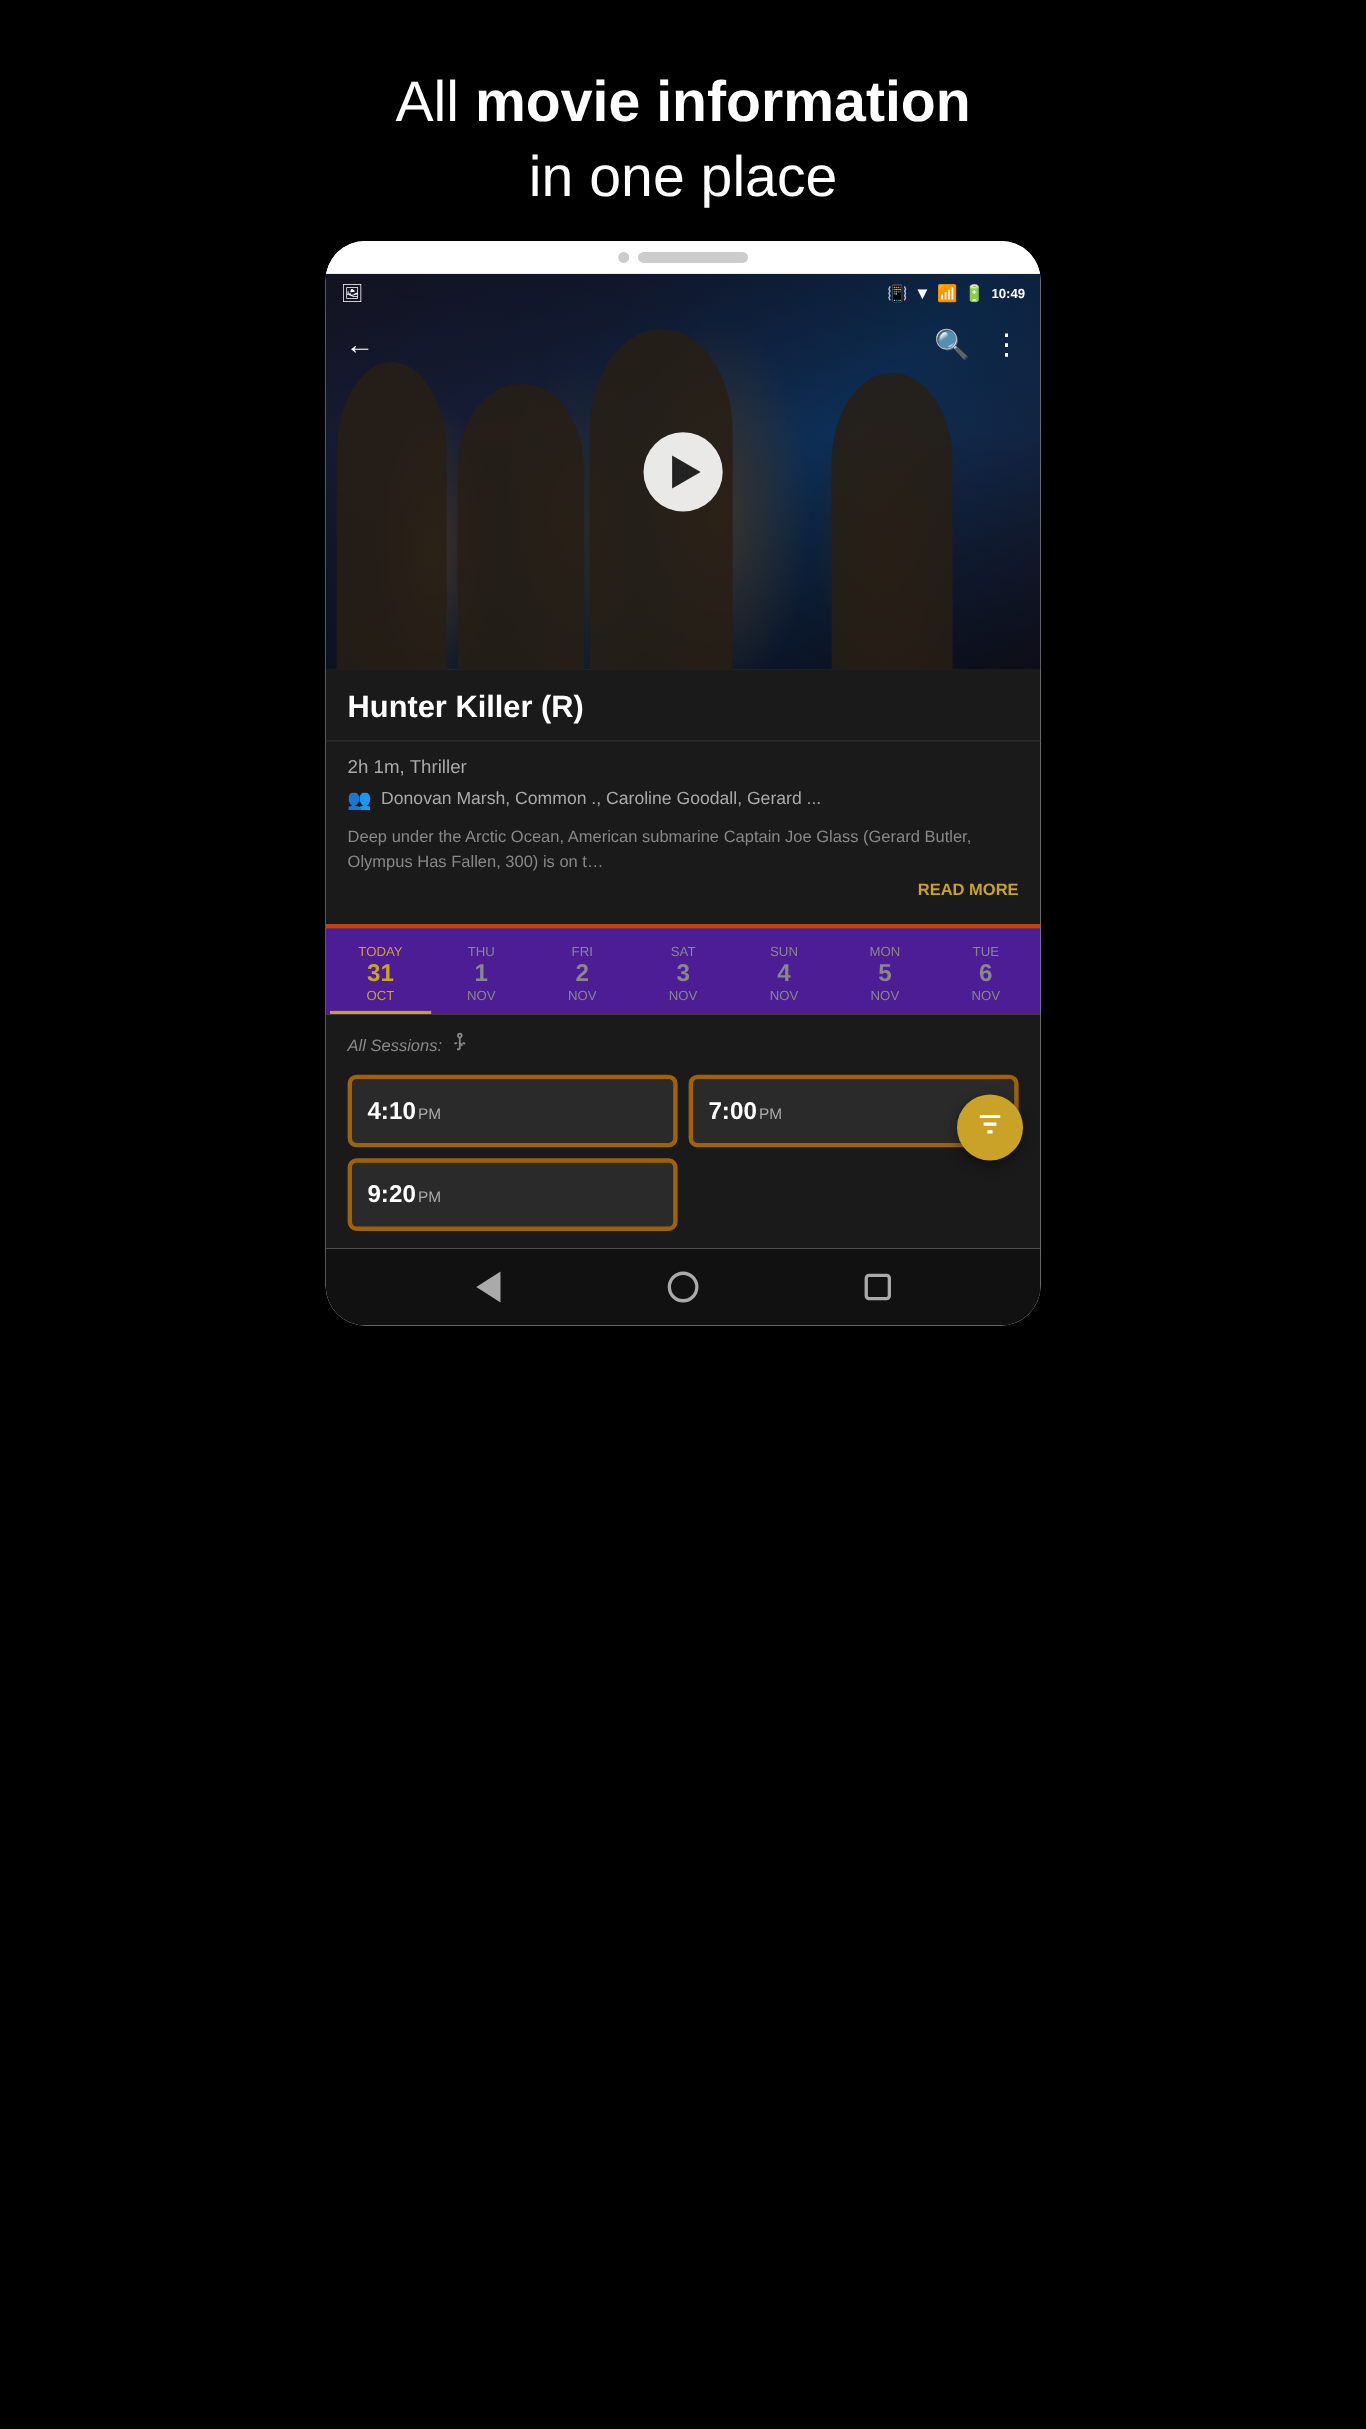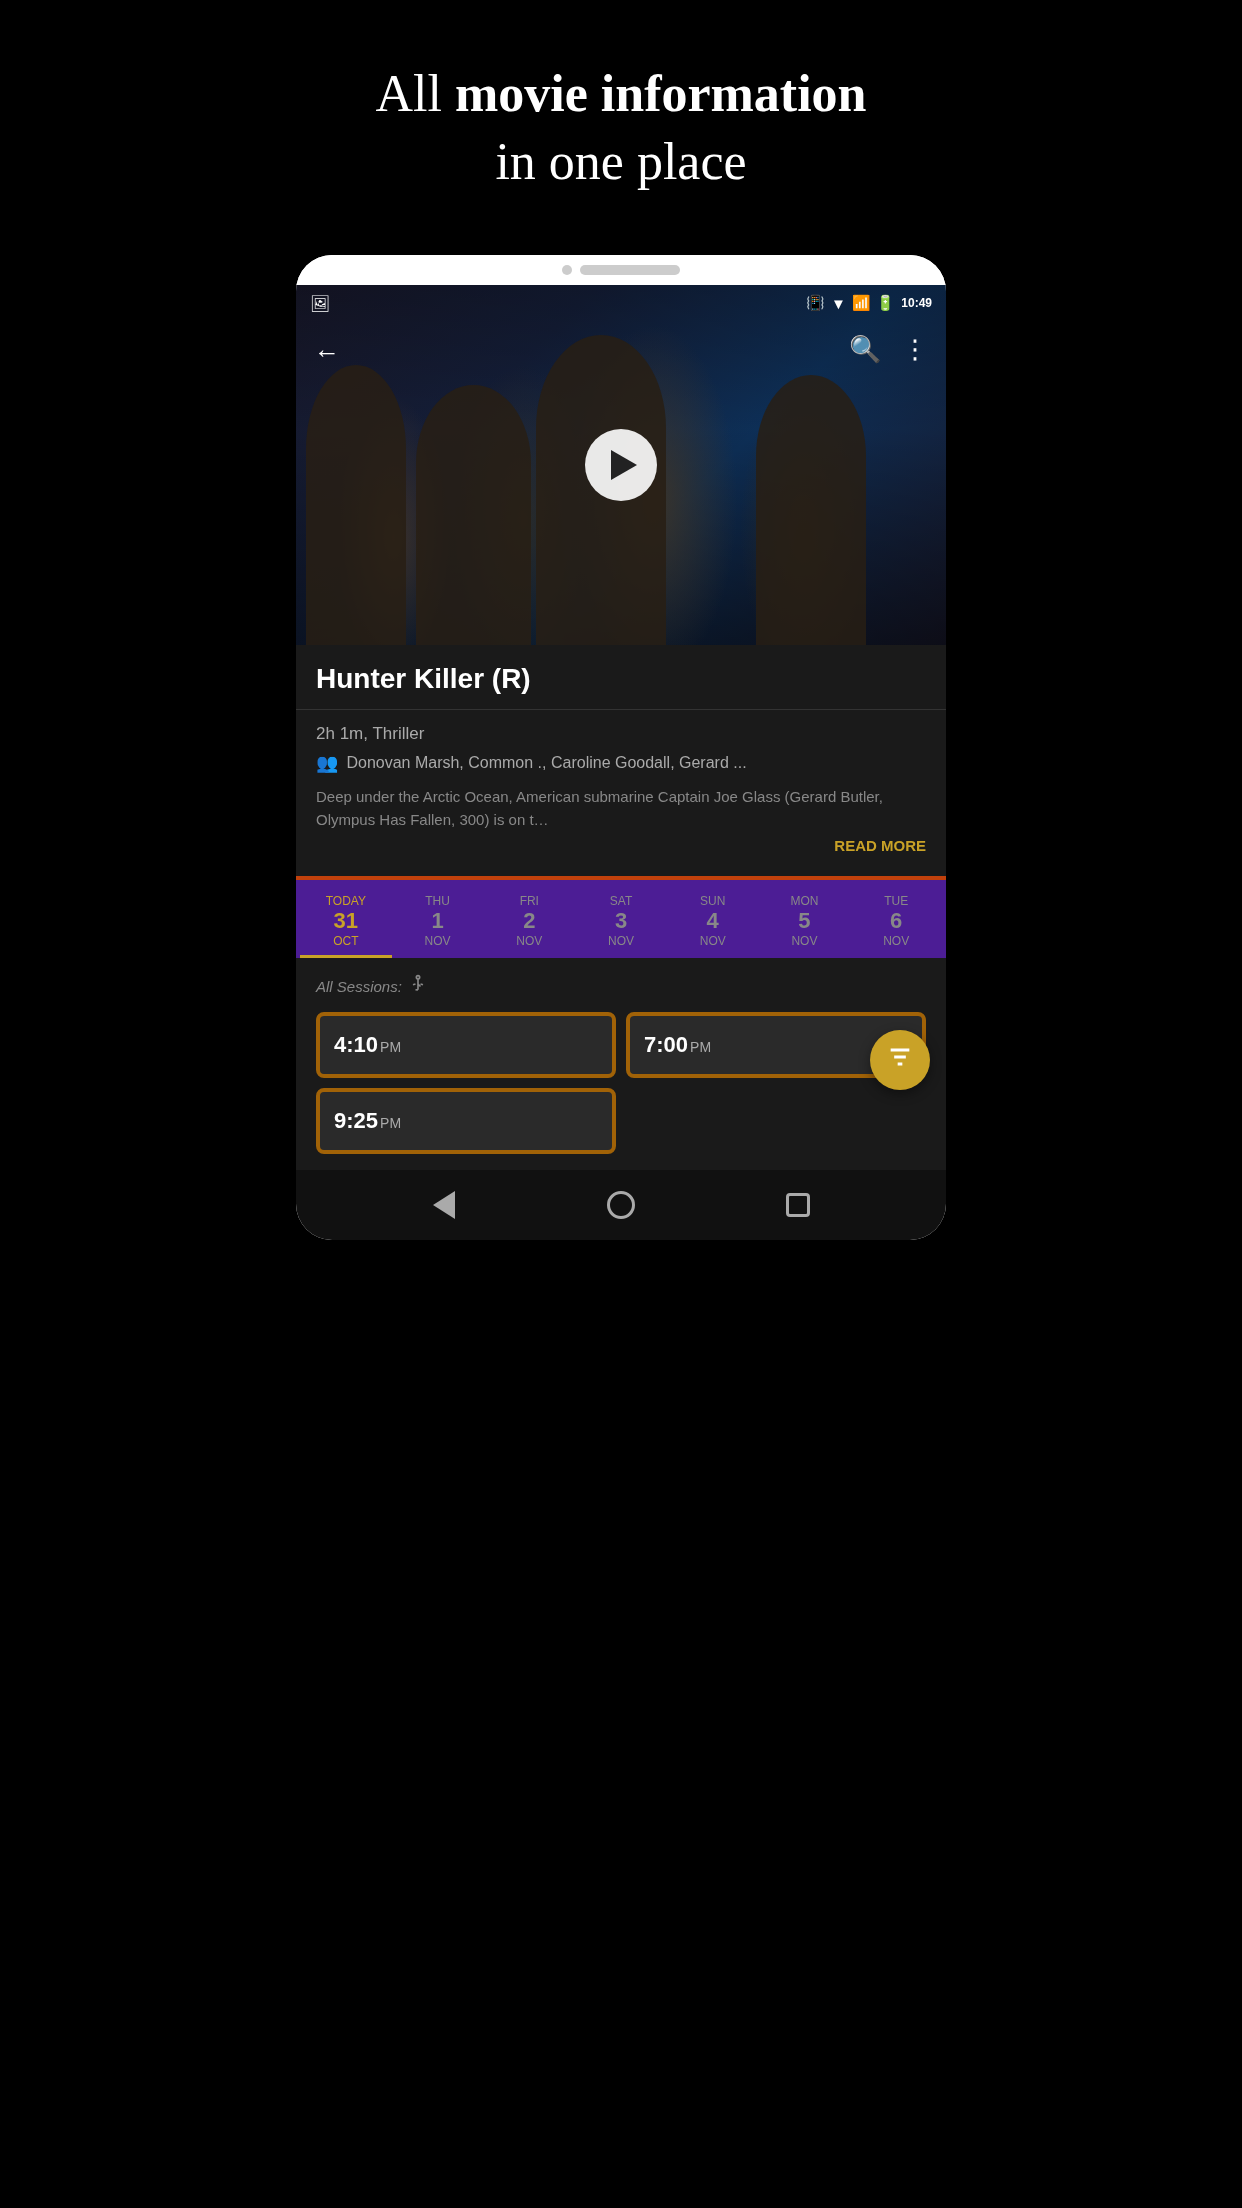--- a/index.html
+++ b/index.html
@@ -12,25 +12,24 @@
       flex-direction: column;
       align-items: center;
       font-family: 'Arial', sans-serif;
       overflow: hidden;
     }
 
     
     .app-header {
       text-align: center;
       color: #fff;
-      padding: 60px 40px 60px;
+      padding: 60px 40px 24px;
       font-size: 52px;
       line-height: 1.3;
       font-weight: 300;
-      font-family: Liberation Serif, serif;
     }
     .app-header strong {
       font-weight: 900;
     }
 
     
     .phone-mockup {
       width: 650px;
       background: #fff;
       border-radius: 36px;
@@ -528,21 +527,21 @@
       <div class="showtime-grid">
       <div class="showtime-btn">
       <span class="showtime-time">4:10</span>
       <span class="showtime-ampm">PM</span>
     </div>
           <div class="showtime-btn">
       <span class="showtime-time">7:00</span>
       <span class="showtime-ampm">PM</span>
     </div>
           <div class="showtime-btn">
-      <span class="showtime-time">9:25</span>
+      <span class="showtime-time">9:20</span>
       <span class="showtime-ampm">PM</span>
     </div>
         </div>
     </div>
 
     <div class="fab">
       <span class="fab-icon">
         <svg width="28" height="28" viewBox="0 0 24 24" fill="none" stroke="#fff" stroke-width="2.5">
           <line x1="4" y1="6" x2="20" y2="6"></line>
           <line x1="7" y1="12" x2="17" y2="12"></line>

